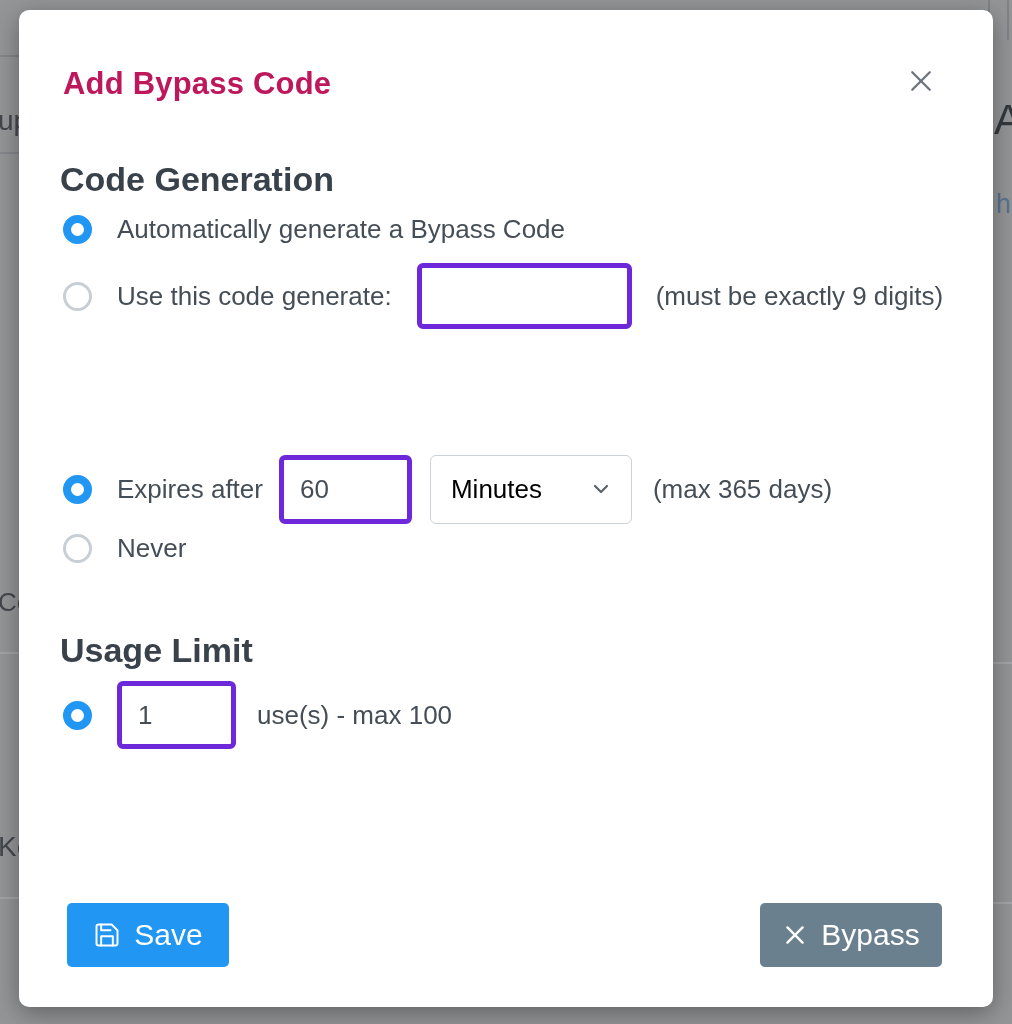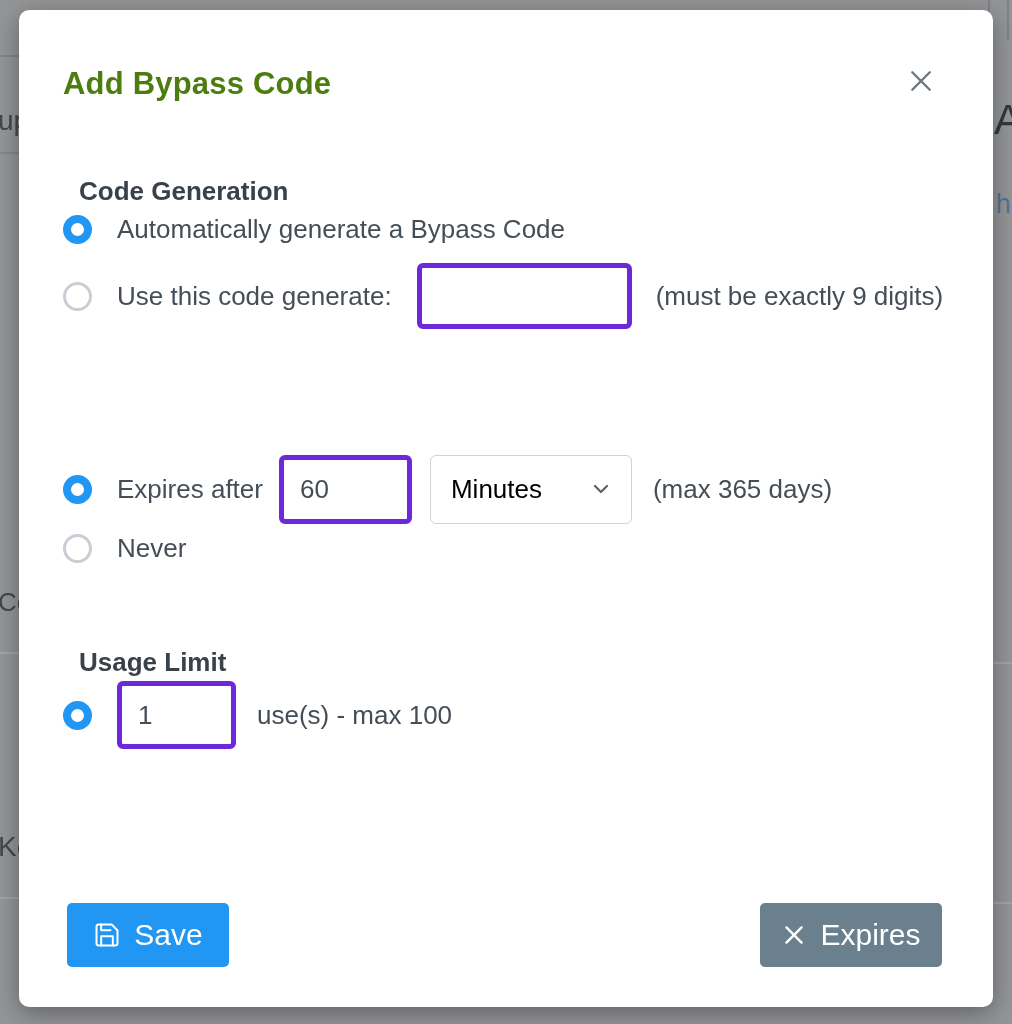--- a/index.html
+++ b/index.html
@@ -22,33 +22,33 @@
   .modal {
     position: absolute;
     left: 19px; top: 10px;
     width: 974px; height: 997px;
     background: #ffffff;
     border-radius: 10px;
     box-shadow: 0 6px 24px rgba(0,0,0,0.35);
   }
   .modal-title {
     position: absolute; left: 44px; top: 56px;
-    font-size: 31px; font-weight: 600; color: #4d7c0f;
+    font-size: 31px; font-weight: 600; color: #be185d;
     letter-spacing: 0.2px;
   }
   .close-btn {
     position: absolute; top: 54px; right: 55px;
     width: 34px; height: 34px;
     display: flex; align-items: center; justify-content: center;
     cursor: pointer; background: none; border: none; padding: 0;
   }
 
   .section-heading {
-    position: absolute; left: 60px;
-    font-size: 26px; font-weight: 700; color: #39414a; margin-top: 16px;
+    position: absolute; left: 41px;
+    font-size: 34px; font-weight: 700; color: #39414a;
   }
   .row {
     position: absolute; left: 44px;
     display: flex; align-items: center;
     font-size: 26px; color: #454e57;
   }
 
   
   .radio {
     flex: none;
@@ -186,16 +186,16 @@
     <span>Save</span>
   </button>
 
   <button class="btn btn-cancel">
     <span class="icon">
       <svg width="26" height="26" viewBox="0 0 24 24" fill="none" stroke="#ffffff" stroke-width="2.2" stroke-linecap="round">
         <line x1="5" y1="5" x2="19" y2="19"></line>
         <line x1="19" y1="5" x2="5" y2="19"></line>
       </svg>
     </span>
-    <span>Expires</span>
+    <span>Bypass</span>
   </button>
 
 </div>
 
 </body></html>

